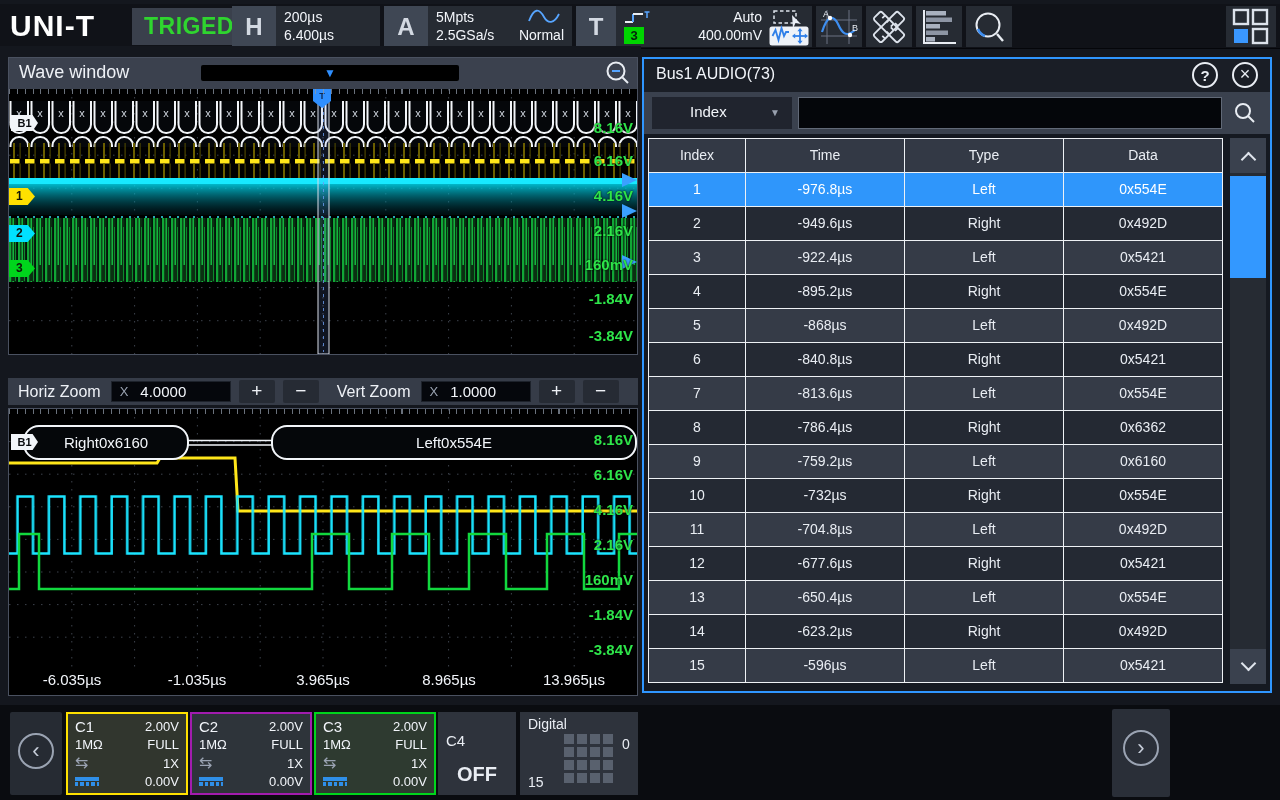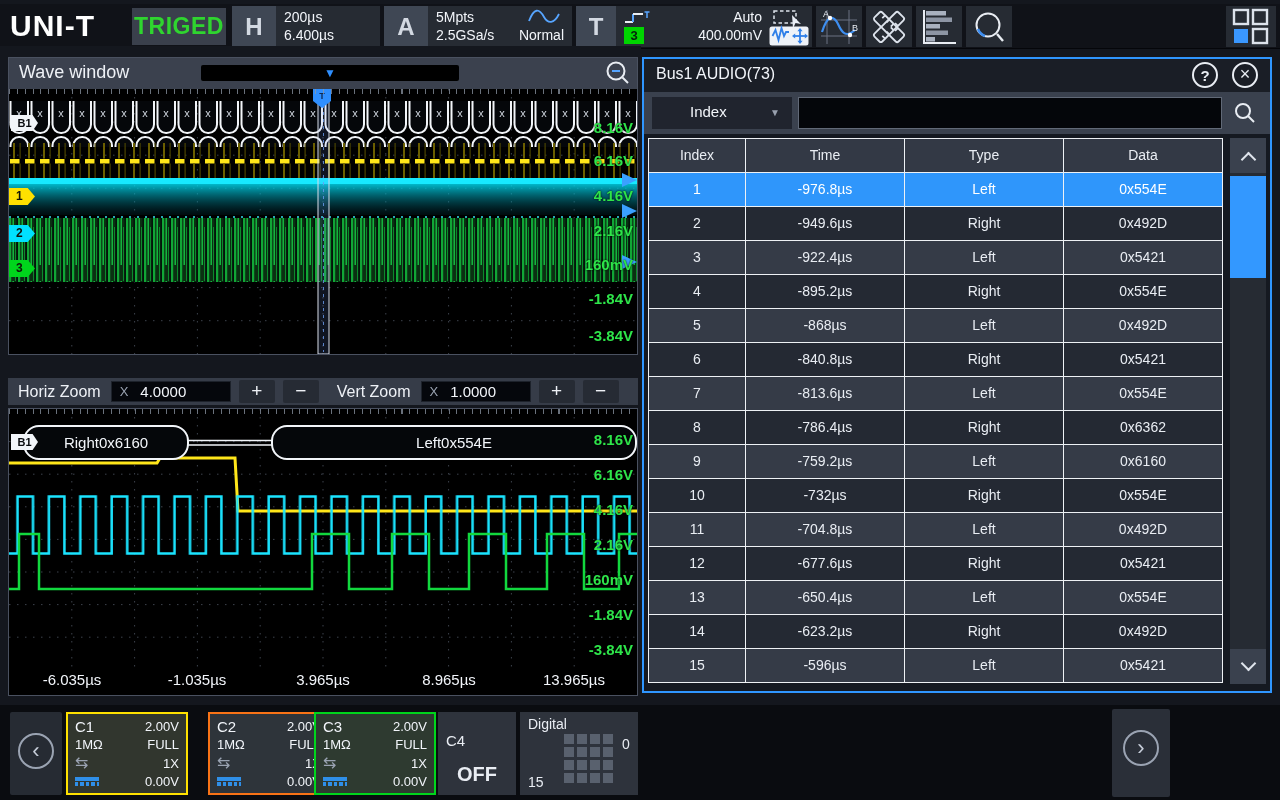--- a/index.html
+++ b/index.html
@@ -2,21 +2,21 @@
 <html><head>
 <meta charset="utf-8">
 <style>
   * { margin:0; padding:0; box-sizing:border-box; }
   html,body { background:#14171e; font-family:"Liberation Sans", sans-serif; color:#e9edf3; }
   .screen { position:relative; width:1280px; height:800px; overflow:hidden; background:#14171e; }
 
   
   .topbar { position:absolute; left:0; top:4px; width:1280px; height:45px; background:#101218; border-bottom:1px solid #05060a; }
   .logo { position:absolute; left:10px; top:5px; font-size:30px; font-weight:900; letter-spacing:1px; color:#fff; }
-  .triged { position:absolute; left:132px; top:4px; width:94px; height:37px; background:#3a404c; color:#2fd52f; font-size:23px; font-weight:bold; text-align:center; line-height:37px; letter-spacing:.5px; }
+  .triged { position:absolute; left:132px; top:4px; width:114px; height:37px; background:#3a404c; color:#2fd52f; font-size:23px; font-weight:bold; text-align:center; line-height:37px; letter-spacing:.5px; }
   .tblock { position:absolute; top:2px; height:41px; background:#262b33; }
   .tblock .letter { position:absolute; left:0; top:0; width:44px; height:41px; background:#3f4754; color:#d3d9e2; font-size:24px; font-weight:bold; text-align:center; line-height:41px; }
   .blk-h { left:232px; width:148px; }
   .blk-a { left:384px; width:188px; }
   .blk-t { left:576px; width:194px; }
   .blk-t .letter { width:40px; }
   .bval { position:absolute; font-size:14px; color:#f2f5fa; white-space:nowrap; }
   .tool-tile { position:absolute; top:2px; width:46px; height:41px; background:#262b33; display:flex; align-items:center; justify-content:center; }
   .badge3 { position:absolute; left:48px; top:21px; width:20px; height:17px; background:#00d500; color:#05230b; font-size:13px; font-weight:bold; text-align:center; line-height:17px; }
 
@@ -75,21 +75,21 @@
   .chev.up { transform:rotate(-135deg); margin-top:16px; }
   .chev.dn { transform:rotate(45deg); margin-top:9px; }
   .sthumb { position:absolute; left:0; top:38px; width:36px; height:102px; background:#3398ff; }
 
   
   .footer { position:absolute; left:0; top:705px; width:1280px; height:95px; background:#0a0c10; }
   .fblock { position:absolute; top:7px; height:83px; background:#262b33; border-radius:2px; }
   .circ { width:36px; height:36px; border:2px solid #9aa3b2; border-radius:50%; color:#c6cdd9; font-size:22px; text-align:center; line-height:32px; margin:21px auto 0; }
   .chcard { position:absolute; top:7px; width:122px; height:83px; background:#31362e; padding:3px 7px; }
   .chcard.c1 { border:2px solid #ffe100; }
-  .chcard.c2 { border:2px solid #f97316; background:#2e343a;margin-left:18px; }
+  .chcard.c2 { border:2px solid #a21caf; background:#2e343a; }
   .chcard.c3 { border:2px solid #00d51c; background:#2e3a30; }
   .chrow { display:flex; justify-content:space-between; align-items:center; height:18.5px; font-size:13px; color:#f2f5fa; }
   .chrow .nm { font-size:15px; }
   .coupl { color:#9aa3b2; font-size:16px; line-height:14px; }
   .gnd i { display:block; }
   .gnd .bar { width:24px; height:3.5px; background:#2f8fe8; }
   .gnd .dots { width:24px; height:4px; margin-top:1.5px; background:repeating-linear-gradient(90deg,#2f8fe8 0 3.5px,transparent 3.5px 5.5px); }
   .c4card { position:absolute; left:438px; top:7px; width:78px; height:83px; background:#2e333c; padding:20px 8px; }
   .c4card .nm { font-size:15px; }
   .c4card .off { margin-top:14px; text-align:center; font-size:20px; font-weight:bold; }

